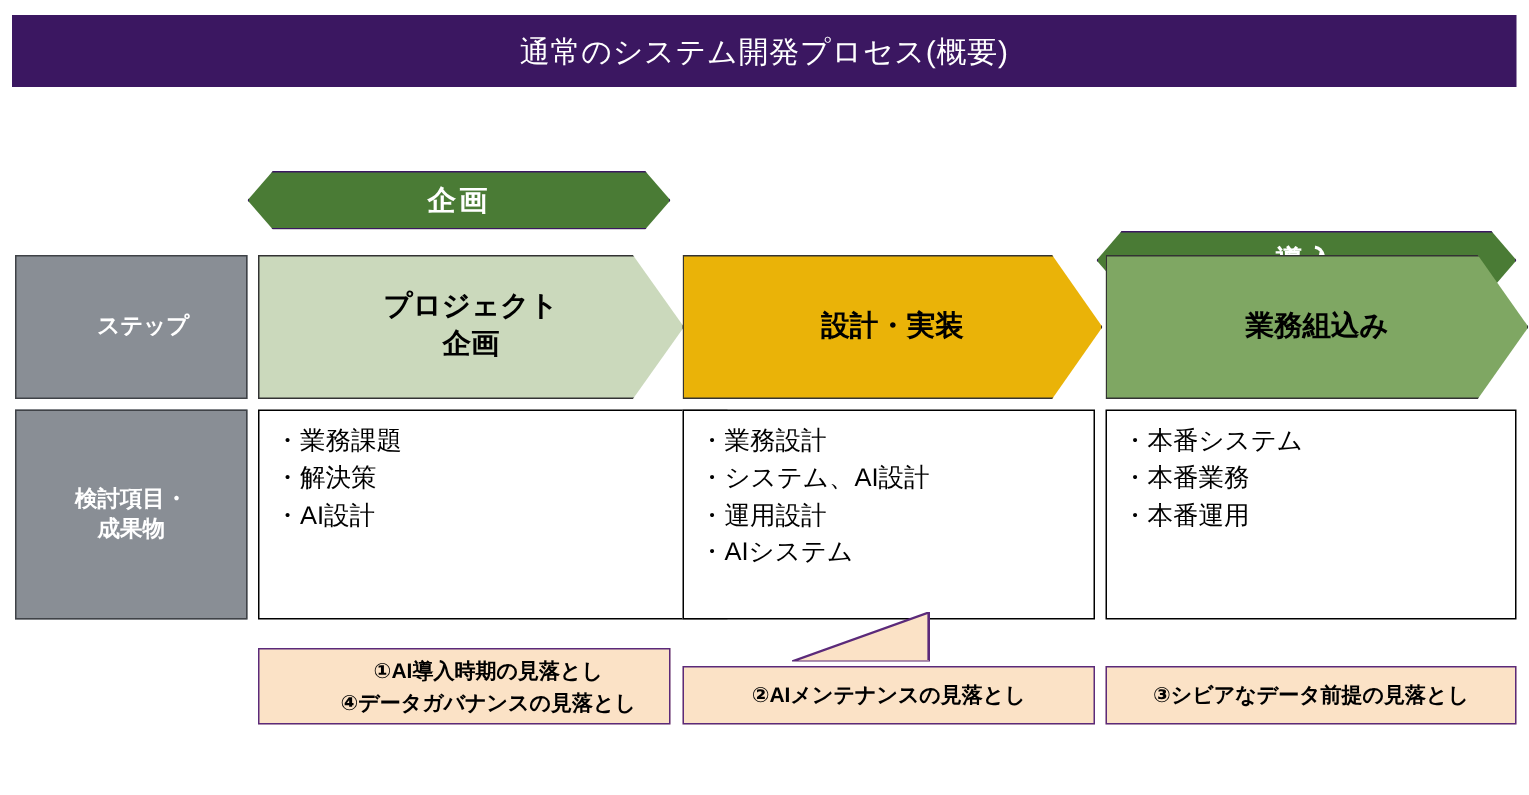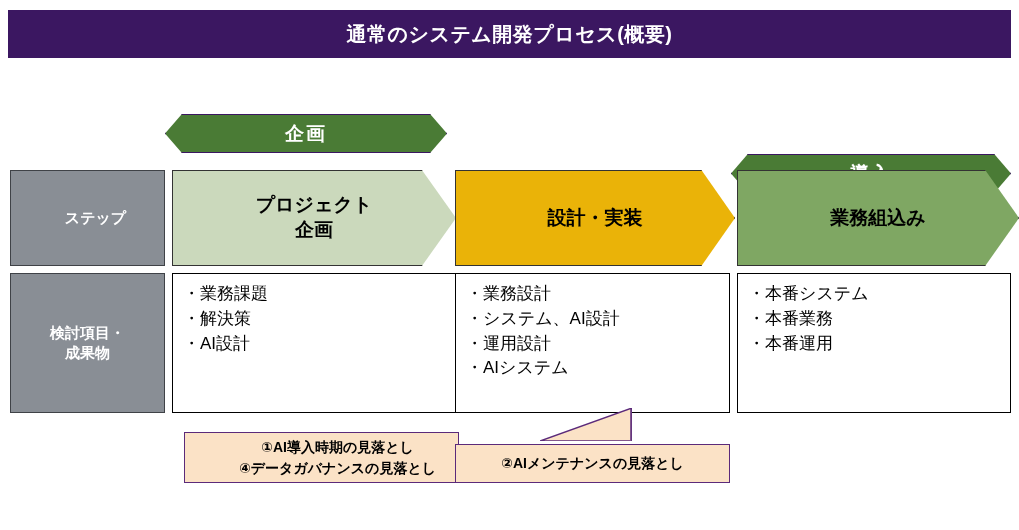--- a/index.html
+++ b/index.html
@@ -23,21 +23,21 @@
     width: 1003px;
     height: 48px;
     background: #3B1761;
     display: flex;
     align-items: center;
     justify-content: center;
   }
   .title-banner .title-text {
     color: #ffffff;
     font-size: 20px;
-    font-weight: bold;
+    font-weight: normal;
     letter-spacing: 0.5px;
     white-space: nowrap;
   }
 
   
   .phase-row { position: absolute; left: 0; top: 114px; width: 1019px; height: 40px; }
   .phase-chevron {
     position: absolute;
     top: 0;
     height: 39px;
@@ -141,21 +141,21 @@
     justify-content: center;
     text-align: center;
   }
   .callout .callout-line {
     color: #000000;
     font-size: 14px;
     font-weight: bold;
     line-height: 1.45;
     white-space: nowrap;
   }
-  .callout-1 { left: 184px; top: 7px;  width: 275px; height: 51px; padding-left: 32px; }
+  .callout-1 { left: 172px; top: 7px;  width: 275px; height: 51px; padding-left: 32px; }
   .callout-2 { left: 455px; top: 19px; width: 275px; height: 39px; }
   .callout-3 { left: 737px; top: 19px; width: 274px; height: 39px; }
 
   
   .callout-tail { position: absolute; }
   .tail-1 { left: 355px; top: -25px;  width: 92px;  height: 33px; }
 </style>
 </head>
 <body>
 
@@ -221,14 +221,18 @@
     </svg>
     <span class="callout-line">①AI導入時期の見落とし</span>
     <span class="callout-line">④データガバナンスの見落とし</span>
   </div>
 
   <div class="callout callout-2">
 
     <span class="callout-line">②AIメンテナンスの見落とし</span>
   </div>
 
+  <div class="callout callout-3">
+
+    <span class="callout-line">③シビアなデータ前提の見落とし</span>
+  </div>
 
 </div>
 
 </body></html>

